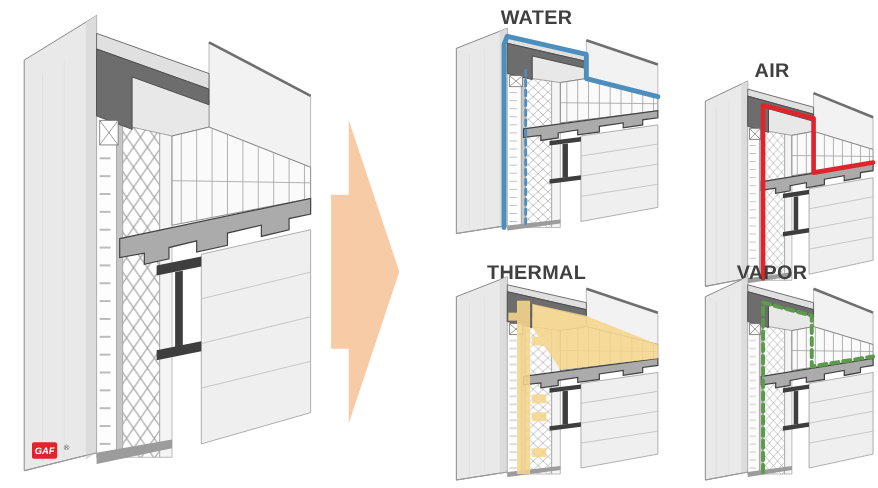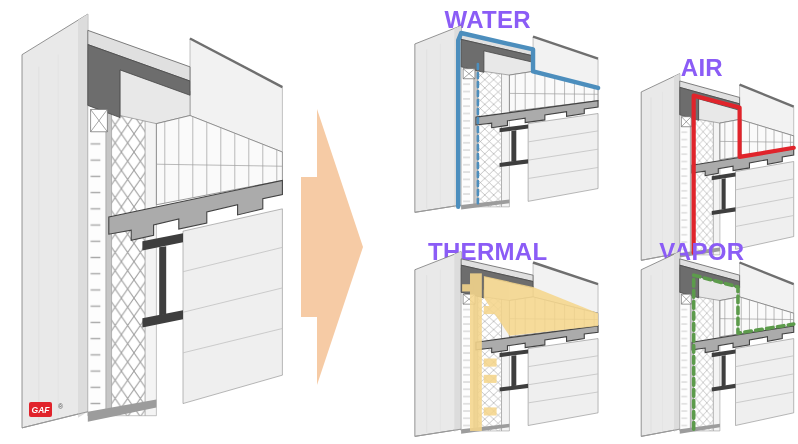--- a/index.html
+++ b/index.html
@@ -3,21 +3,21 @@
 <meta charset="utf-8">
 <style>
   html,body{margin:0;padding:0;background:#fff;}
   .stage{position:relative;width:798px;height:444px;background:#fff;overflow:hidden;
          font-family:"Liberation Sans",sans-serif;}
   .abs{position:absolute;}
   svg{display:block;}
   svg *{vector-effect:non-scaling-stroke;}
   .panel{position:absolute;}
   .panel-label{position:absolute;top:4px;left:42%;transform:translateX(-50%);
-    font-weight:800;font-size:24px;letter-spacing:.3px;color:#8b5cf6;white-space:nowrap;}
+    font-weight:800;font-size:18px;letter-spacing:.3px;color:#404040;white-space:nowrap;}
   .panel-svg{position:absolute;left:0;top:20px;width:100%;height:194px;}
   .bottom-row .panel-label{top:12px;}
   .bottom-row .panel-svg{top:22px;height:192px;}
 </style>
 </head>
 <body>
 
 <svg width="0" height="0" style="position:absolute" aria-hidden="true">
   <defs>
     <pattern id="insulHatch" width="9" height="9" patternUnits="userSpaceOnUse">

